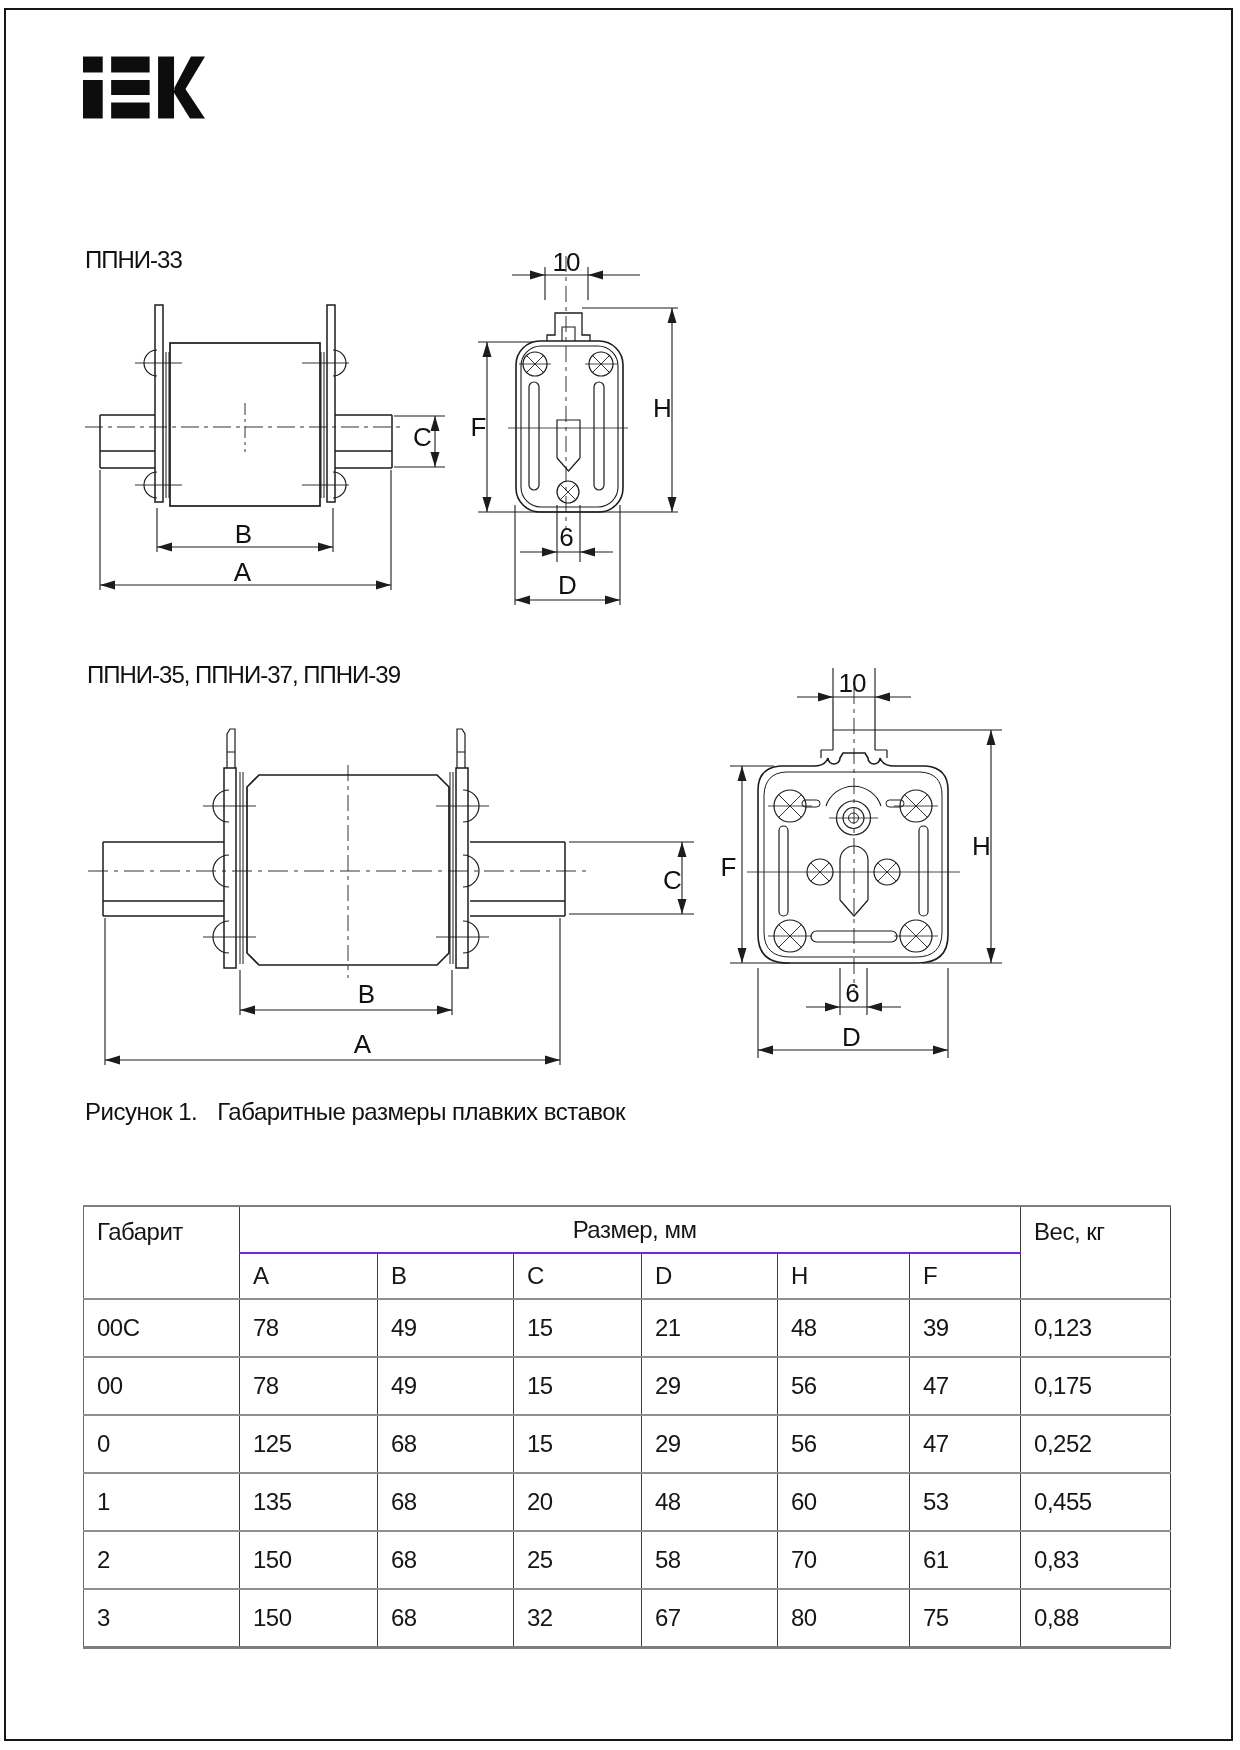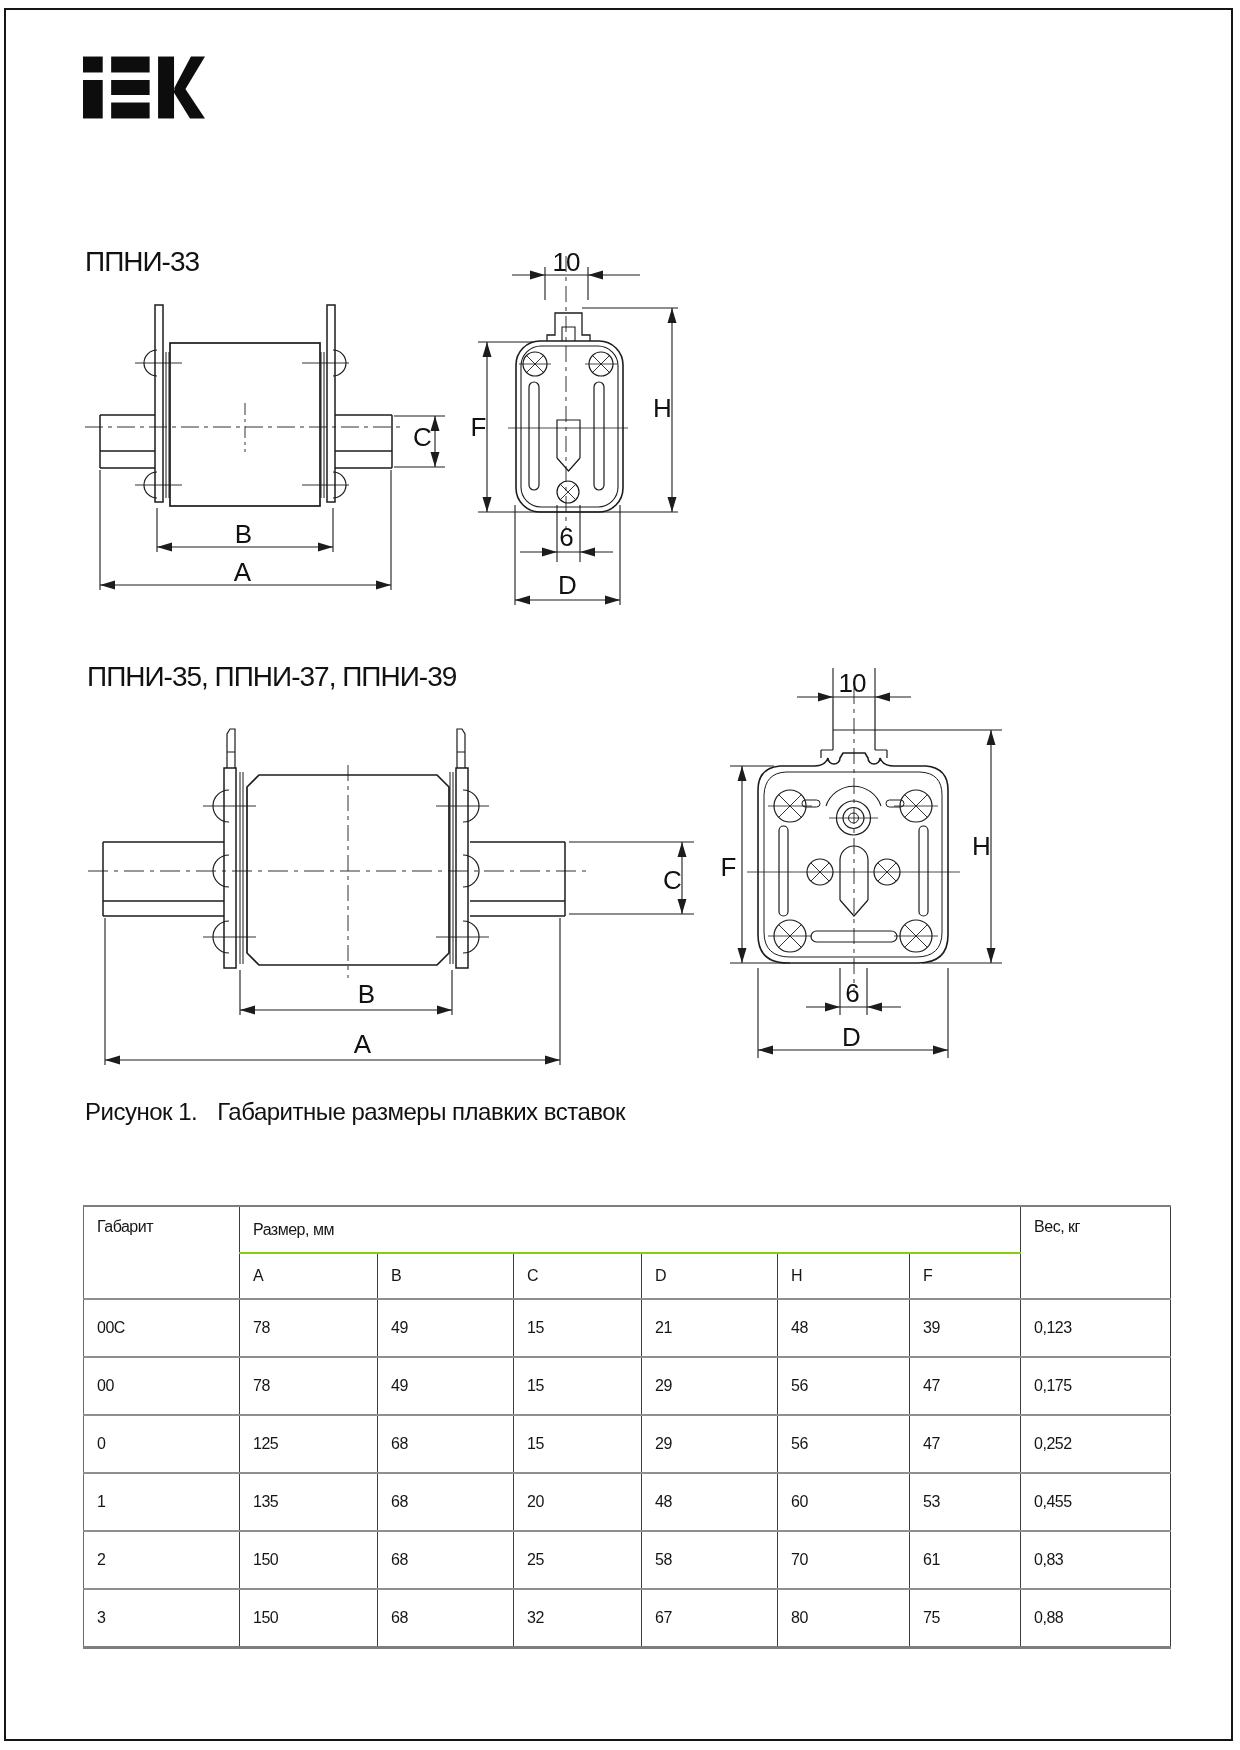--- a/index.html
+++ b/index.html
@@ -6,46 +6,46 @@
   .page {
     position:relative; width:1240px; height:1750px; background:#ffffff;
     font-family:"Liberation Sans", sans-serif; color:#1a1a1a; overflow:hidden;
     margin:0 auto;
   }
   .border-frame {
     position:absolute; left:4px; top:8px; width:1229px; height:1733px;
     border:2px solid #161616; box-sizing:border-box;
   }
   .logo-svg { position:absolute; left:83px; top:56px; }
-  .h-label { position:absolute; font-size:28px; letter-spacing:-1px; white-space:nowrap; color:#111; }
+  .h-label { position:absolute; font-size:24px; letter-spacing:-1px; white-space:nowrap; color:#111; }
   .title1 { left:85px; top:246px; }
   .title2 { left:87px; top:661px; }
   .caption { position:absolute; left:85px; top:1098px; font-size:24px; letter-spacing:-0.5px; white-space:nowrap; color:#111;}
   .caption .prefix { margin-right:20px; }
   .dim {
     position:absolute; font-size:26px; letter-spacing:-1px; line-height:1;
     transform:translate(-50%,-50%); color:#111; white-space:nowrap;
   }
   svg.drawing { position:absolute; }
   .dims-table {
     position:absolute; left:83px; top:1205px; width:1087px;
     border-collapse:collapse; table-layout:fixed;
-    font-size:16px; letter-spacing:-0.5px; color:#161616;
+    font-size:24px; letter-spacing:-0.5px; color:#161616;
     border-top:2px solid #7e7e7e; border-bottom:3px solid #7e7e7e;
     border-left:1px solid #6a6a6a; border-right:1px solid #6a6a6a;
   }
   .dims-table th, .dims-table td {
     font-weight:400; text-align:left; padding:0 4px 0 13px;
     border-right:1px solid #3c3c3c; white-space:nowrap;
   }
   .dims-table tr.hrow1 { height:47px; }
   .dims-table tr.hrow2 { height:46px; }
   .dims-table tr.data { height:58px; }
   .dims-table td.span2 { vertical-align:top; padding-top:11px; }
-  .dims-table td.size-head { border-bottom:2px solid #84cc16; }
+  .dims-table td.size-head { border-bottom:2px solid #6d28d9;text-align:center; }
   .dims-table tr.data td { border-top:2px solid #8f8f8f; }
 </style>
 </head>
 <body>
 
 <div class="page">
   <div class="border-frame"></div>
 
   <svg class="logo-svg" width="122" height="63" viewBox="0 0 130 66" aria-label="IEK">
     <g fill="#0d0d0d">

